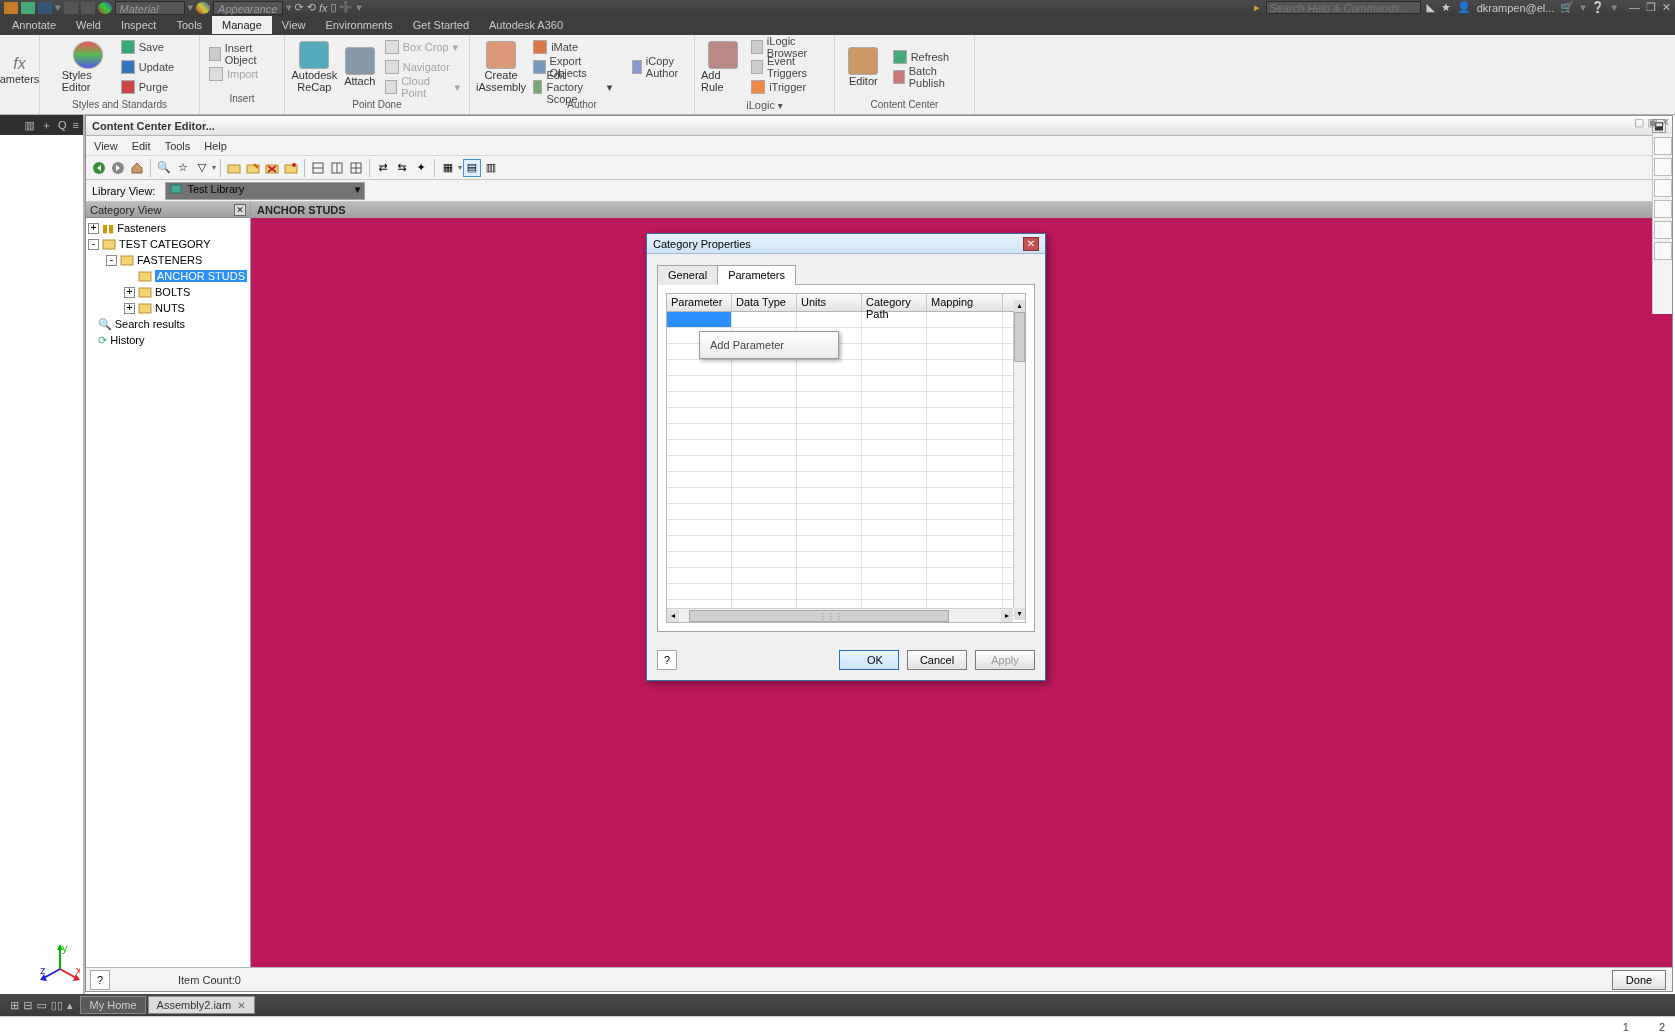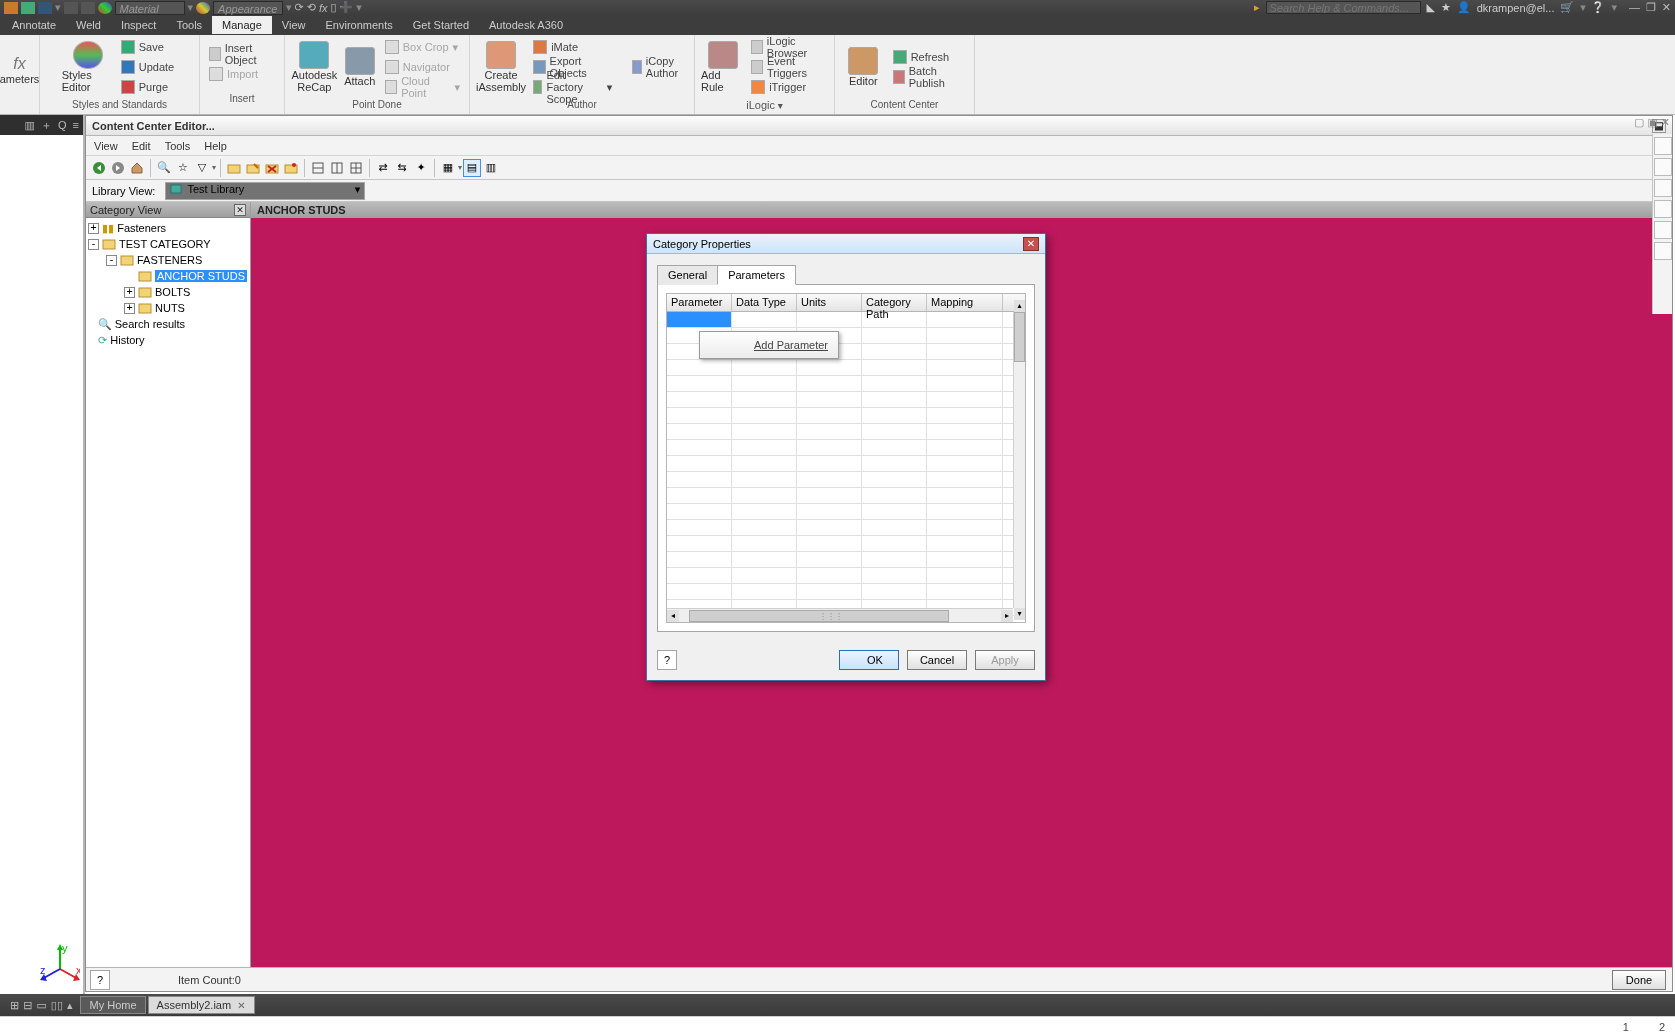--- a/index.html
+++ b/index.html
@@ -71,21 +71,21 @@
   .grow{display:flex;height:16px;border-bottom:1px solid #e0e0e0;}
   .grow div{border-right:1px solid #e0e0e0;}
   .vscroll{position:absolute;right:0;top:18px;bottom:14px;width:12px;background:#efefef;border-left:1px solid #cfcfcf;}
   .vscroll .thumb{position:absolute;top:0;height:50px;left:0;right:0;background:#cfcfcf;border:1px solid #aaa;}
   .vscroll .ar{position:absolute;left:0;right:0;height:12px;background:#e0e0e0;text-align:center;font-size:8px;line-height:12px;}
   .hscroll{position:absolute;left:0;right:12px;bottom:0;height:14px;background:#efefef;border-top:1px solid #cfcfcf;display:flex;align-items:center;}
   .hscroll .ar{width:12px;height:12px;background:#e0e0e0;text-align:center;font-size:8px;line-height:12px;}
   .hscroll .track{flex:1;position:relative;height:12px;}
   .hscroll .thumb{position:absolute;left:10px;width:260px;top:0;bottom:0;background:#cfcfcf;border:1px solid #aaa;}
   .ctxmenu{position:absolute;left:32px;top:37px;width:140px;background:linear-gradient(#fefefe,#ececec);border:1px solid #9b9b9b;box-shadow:2px 2px 4px rgba(0,0,0,.3);padding:4px 0;}
-  .ctxmenu div{padding:3px 10px;text-align:right;color:#444;text-decoration:underline;}
+  .ctxmenu div{padding:3px 10px;text-align:left;color:#444;}
   .dlg-foot{display:flex;align-items:center;padding:8px 10px 10px;gap:8px;}
   .dlg-foot .help-ic{width:20px;height:20px;border:1px solid #a5a5a5;display:flex;align-items:center;justify-content:center;background:#fff;}
   .dbtn{width:60px;height:20px;border:1px solid #7a7a7a;background:linear-gradient(#fefefe,#e0e0e0);text-align:center;line-height:18px;}
   .dbtn.ok{border:1px solid #2a6dbf;background:linear-gradient(#eaf4ff,#c9e2fb);padding-left:12px;}
   .dbtn.dis{color:#999;}
   .status{height:20px;background:#fff;border-top:1px solid #d0d0d0;display:flex;align-items:center;color:#444;padding:0 10px;}
   .status .right{margin-left:auto;display:flex;gap:30px;}
   .tabs-bottom{height:22px;background:linear-gradient(#4a4a4a,#3a3a3a);display:flex;align-items:center;padding:0 4px;gap:2px;}
   .tabs-bottom .icbar{display:flex;gap:4px;color:#bbb;padding:0 6px;}
   .doc-tab{background:#dcdcdc;color:#333;padding:2px 8px;border:1px solid #888;display:flex;align-items:center;gap:6px;height:18px;}

